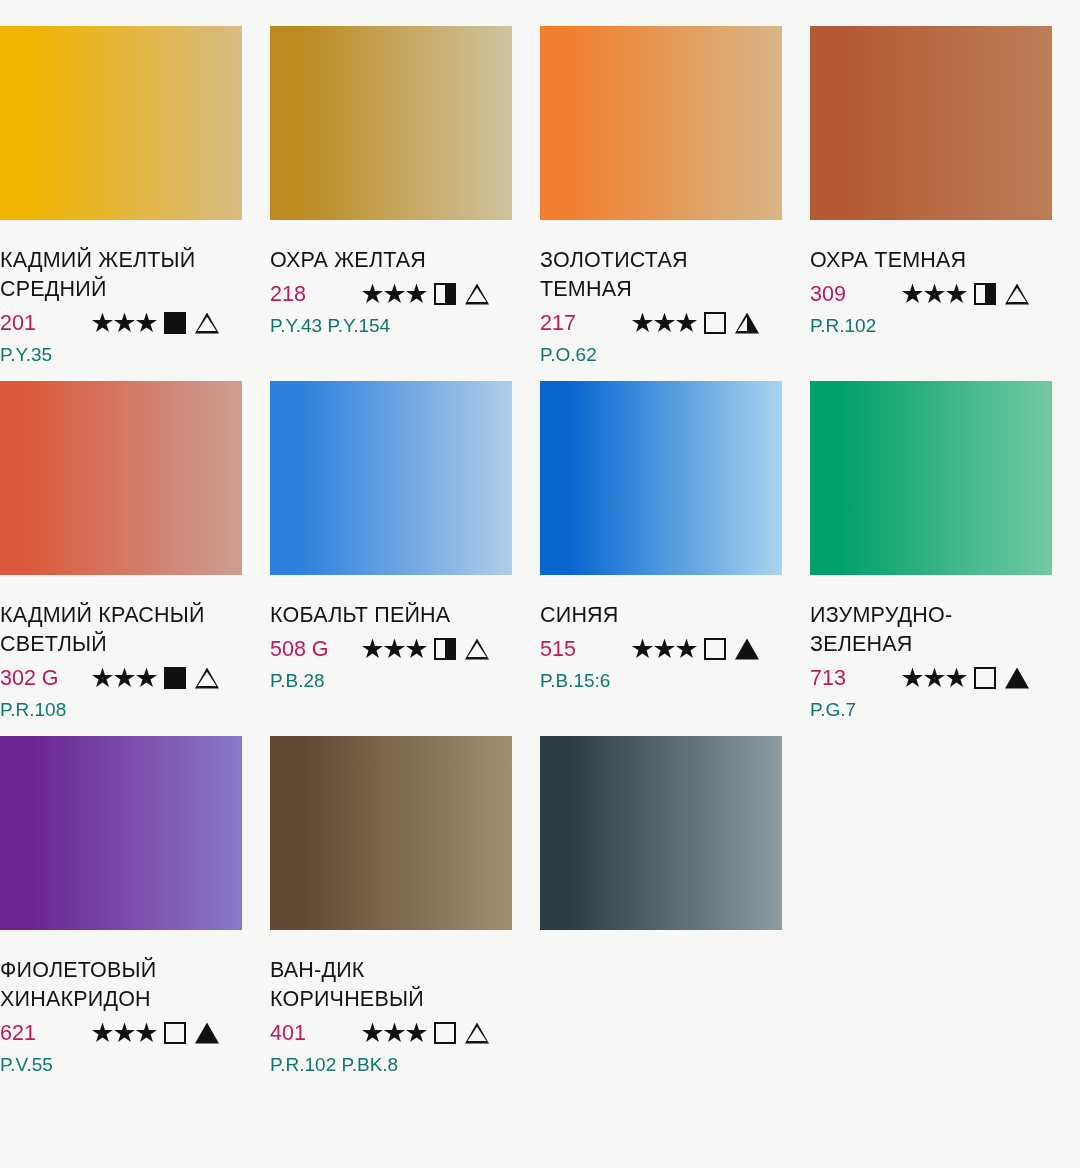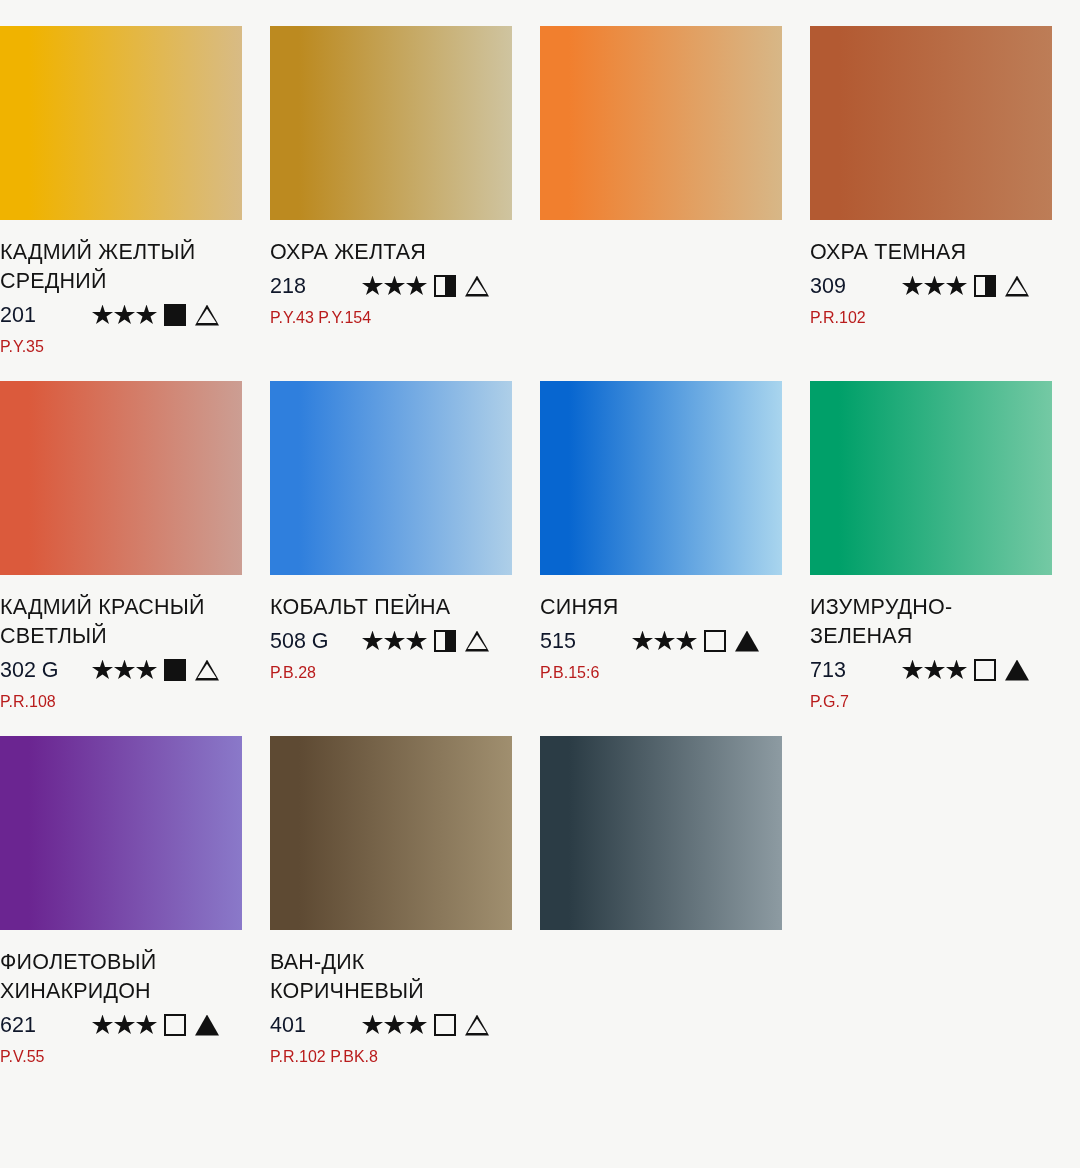--- a/index.html
+++ b/index.html
@@ -31,42 +31,42 @@
   .cell {
     position: relative;
     box-sizing: border-box;
   }
   .swatch {
     width: 242px;
     height: 194px;
     display: block;
   }
   .info {
-    padding-top: 18px;
+    padding-top: 26px;
     width: 250px;
   }
   .pname {
     font-size: 21.5px;
     line-height: 29px;
     letter-spacing: 0.2px;
     font-weight: 400;
     color: #141414;
     white-space: pre-line;
     margin: 0;
   }
   .meta-row {
     display: flex;
     align-items: center;
     margin-top: 4px;
     height: 30px;
   }
   .code {
     font-size: 21.5px;
     line-height: 30px;
-    color: #0f172a;
+    color: #be185d;
     min-width: 92px;
     white-space: nowrap;
   }
   .marks {
     display: flex;
     align-items: center;
     gap: 1px;
   }
   .star {
     width: 21px;
@@ -109,23 +109,23 @@
     position: absolute;
     left: 2.4px; right: 2.4px; top: 4.2px; bottom: 2.2px;
     background: #f7f7f5;
     clip-path: polygon(50% 0%, 100% 100%, 0% 100%);
   }
   .tri.half .inner {
     clip-path: polygon(50% 0%, 0% 100%, 50% 100%);
     left: 2.4px; right: 2.4px;
   }
   .pigment {
-    font-size: 16px;
+    font-size: 19px;
     line-height: 30px;
-    color: #b91c1c;
+    color: #0f766e;
     margin-top: 2px;
     white-space: nowrap;
   }
 </style>
 </head>
 <body>
 
 <div class="sheet">
   <div class="grid" id="grid">
       <div class="cell">
@@ -164,20 +164,38 @@
                 <span class="outline"></span>
                 <span class="inner"></span>
               </span>
             </div>
           </div>
           <div class="pigment">P.Y.43 P.Y.154</div>
         </div>
       </div>
       <div class="cell">
         <div class="swatch" style="background: linear-gradient(90deg, rgb(241, 127, 46) 0%, rgb(241, 127, 46) 12%, rgb(215, 183, 135) 100%);"></div>
+        <div class="info">
+          <div class="pname">ЗОЛОТИСТАЯ
+ТЕМНАЯ</div>
+          <div class="meta-row">
+            <div class="code">217</div>
+            <div class="marks">
+              <span class="star"></span>
+              <span class="star"></span>
+              <span class="star"></span>
+              <span class="sq empty"></span>
+              <span class="tri half">
+                <span class="outline"></span>
+                <span class="inner"></span>
+              </span>
+            </div>
+          </div>
+          <div class="pigment">P.O.62</div>
+        </div>
       </div>
       <div class="cell">
         <div class="swatch" style="background: linear-gradient(90deg, rgb(179, 90, 50) 0%, rgb(179, 90, 50) 12%, rgb(189, 125, 87) 100%);"></div>
         <div class="info">
           <div class="pname">ОХРА ТЕМНАЯ</div>
           <div class="meta-row">
             <div class="code">309</div>
             <div class="marks">
               <span class="star"></span>
               <span class="star"></span>

